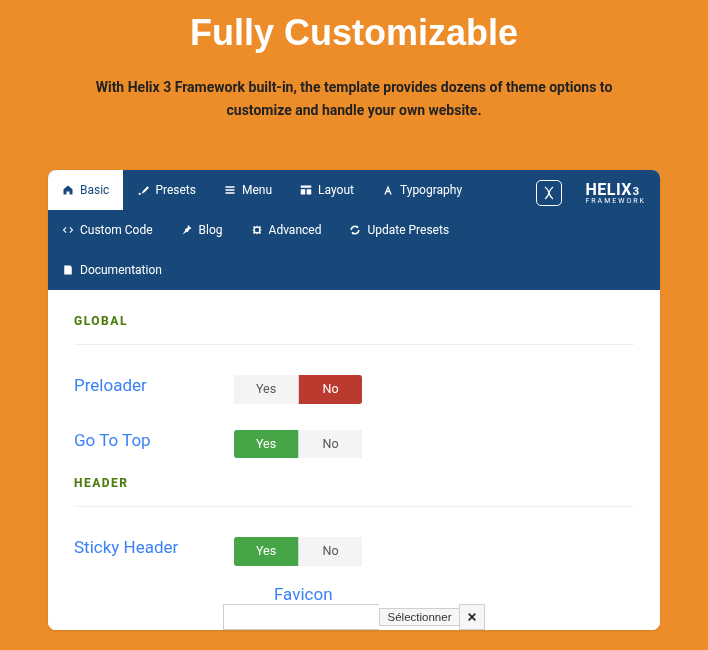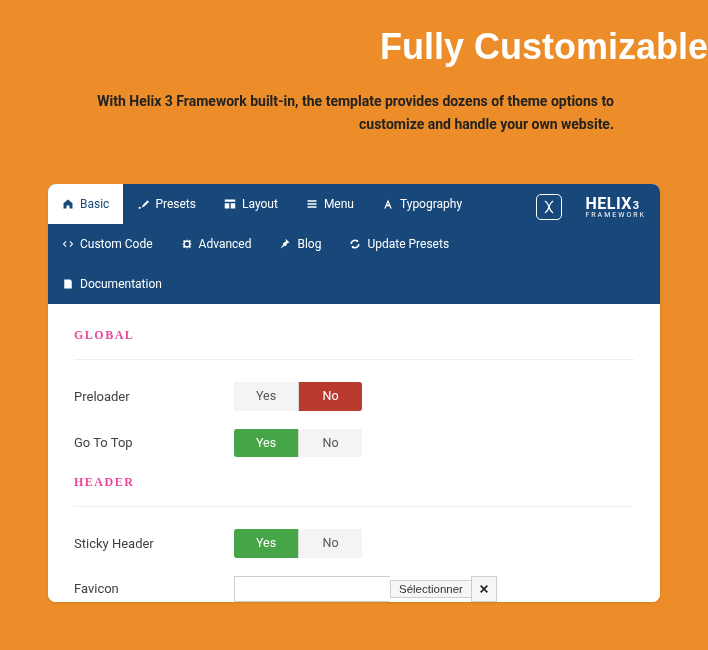--- a/index.html
+++ b/index.html
@@ -5,22 +5,22 @@
   * { box-sizing: border-box; margin: 0; padding: 0; }
   body {
     font-family: -apple-system, BlinkMacSystemFont, "Segoe UI", Roboto, Arial, sans-serif;
     background: #ec8d29;
     width: 708px;
     height: 650px;
     overflow: hidden;
     position: relative;
   }
   .hero {
-    text-align: right;
-    padding-top: 26px;
+    text-align: center;
+    padding-top: 12px;
     color: #222;
   }
   .hero h1 {
     font-size: 36px;
     font-weight: 800;
     color: #fff;
     letter-spacing: 0px;
     font-family: "Segoe UI", Arial, sans-serif;
   }
   .hero p {
@@ -93,43 +93,43 @@
   .body {
     background: #fff;
     padding: 24px 26px 0 26px;
     font-size: 13px;
     color: #333;
   }
   .sect-title {
     font-size: 12px;
     font-weight: 800;
     letter-spacing: 1.5px;
-    color: #ec4899;
+    color: #4d7c0f;
     margin-bottom: 22px;
     margin-top: 6px;
     border-bottom: 1px solid #eee;
     padding-bottom: 16px;
-    font-family: Liberation Serif, serif;
   }
   .sect-title.no-top { margin-top: 0; }
   .row {
     display: flex;
     align-items: center;
     margin-bottom: 18px;
   }
   .row-label {
-    font-size: 13px;
-    color: #404040;
+    font-size: 17px;
+    color: #3b82f6;
     width: 160px;
   }
   .toggle {
     display: inline-flex;
     border-radius: 3px;
     overflow: hidden;
     box-shadow: inset 0 0 0 1px #d6d6d6;
+    margin-top: 8px;
   }
   .toggle .opt {
     font-size: 12.5px;
     padding: 8px 0;
     width: 64px;
     text-align: center;
     cursor: pointer;
     background: #f4f4f4;
     color: #555;
     line-height: 1;
@@ -198,69 +198,69 @@
         <span class="ic">
           <svg viewBox="0 0 16 16" fill="currentColor">
               <path d="M13 2l1 1-6 6-2 4 4-2 6-6-1-1zM2 13c1-2 3-2 3 0s-3 2-3 0z"></path>
             </svg>
         </span>
         <span>Presets</span>
       </div>
       <div class="nav-item">
         <span class="ic">
           <svg viewBox="0 0 16 16" fill="currentColor">
+              <rect x="2" y="3" width="12" height="2"></rect>
+              <rect x="2" y="7" width="12" height="2"></rect>
+              <rect x="2" y="11" width="12" height="2"></rect>
+            </svg>
+        </span>
+        <span>Menu</span>
+      </div>
+      <div class="nav-item">
+        <span class="ic">
+          <svg viewBox="0 0 16 16" fill="currentColor">
               <rect x="1" y="2" width="14" height="3"></rect>
               <rect x="1" y="7" width="6" height="7"></rect>
               <rect x="9" y="7" width="6" height="7"></rect>
             </svg>
         </span>
         <span>Layout</span>
       </div>
       <div class="nav-item">
         <span class="ic">
           <svg viewBox="0 0 16 16" fill="currentColor">
-              <rect x="2" y="3" width="12" height="2"></rect>
-              <rect x="2" y="7" width="12" height="2"></rect>
-              <rect x="2" y="11" width="12" height="2"></rect>
-            </svg>
-        </span>
-        <span>Menu</span>
-      </div>
-      <div class="nav-item">
-        <span class="ic">
-          <svg viewBox="0 0 16 16" fill="currentColor">
               <path d="M8 2l5 12h-2l-1-3H6l-1 3H3L8 2zm-1 7h2L8 6z"></path>
             </svg>
         </span>
         <span>Typography</span>
       </div>
       <div class="nav-item">
         <span class="ic">
           <svg viewBox="0 0 16 16" fill="currentColor">
               <path d="M5 4L1 8l4 4 1-1-3-3 3-3zM11 4l4 4-4 4-1-1 3-3-3-3z"></path>
             </svg>
         </span>
         <span>Custom Code</span>
       </div>
 
       <div class="nav-item">
         <span class="ic">
           <svg viewBox="0 0 16 16" fill="currentColor">
+              <path d="M9 1l5 5-3 1-2 4-3-3-4 6 6-4-3-3 4-2z"></path>
+            </svg>
+        </span>
+        <span>Blog</span>
+      </div>
+      <div class="nav-item">
+        <span class="ic">
+          <svg viewBox="0 0 16 16" fill="currentColor">
               <path d="M8 5a3 3 0 100 6 3 3 0 000-6zm7 3l-2 .5-.7 1.7 1 1.8-1.4 1.4-1.8-1-1.7.7L8 15l-.5-2-1.7-.7-1.8 1L2.6 12l1-1.8L2.9 8.5 1 8l2-.5.7-1.7-1-1.8L4.1 2.6l1.8 1L7.6 2.9 8 1l.5 2 1.7.7 1.8-1L13.4 4l-1 1.8.7 1.7z"></path>
             </svg>
         </span>
         <span>Advanced</span>
-      </div>
-      <div class="nav-item">
-        <span class="ic">
-          <svg viewBox="0 0 16 16" fill="currentColor">
-              <path d="M9 1l5 5-3 1-2 4-3-3-4 6 6-4-3-3 4-2z"></path>
-            </svg>
-        </span>
-        <span>Blog</span>
       </div>
       <div class="nav-item">
         <span class="ic">
           <svg viewBox="0 0 16 16" fill="none" stroke="currentColor" stroke-width="2">
               <path d="M3 8a5 5 0 019-3M13 8a5 5 0 01-9 3"></path>
               <path d="M12 2v3h-3M4 14v-3h3" fill="currentColor" stroke="none"></path>
             </svg>
         </span>
         <span>Update Presets</span>
       </div>
@@ -310,21 +310,21 @@
       <div class="sect-title">HEADER</div>
 
       <div class="row">
         <div class="row-label">Sticky Header</div>
         <div class="toggle">
           <div class="opt sel-green">Yes</div>
           <div class="opt">No</div>
         </div>
       </div>
 
-      <div class="row" style="margin-bottom:0;">
+      <div class="row" style="margin-bottom:0;flex-direction:column;">
         <div class="row-label">Favicon</div>
         <div class="file-row">
           <input class="file-input" value="" style="">
           <button class="file-btn">Sélectionner</button>
           <div class="file-clear">
             <span>
               <svg viewBox="0 0 12 12" width="10" height="10" stroke="#222" stroke-width="2">
                   <path d="M2 2l8 8M10 2l-8 8"></path>
                 </svg>
             </span>

